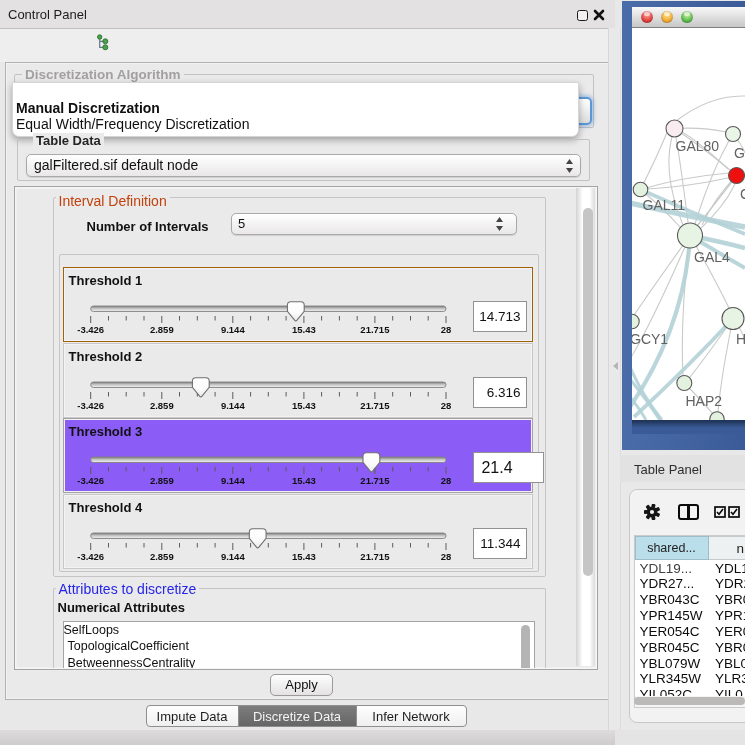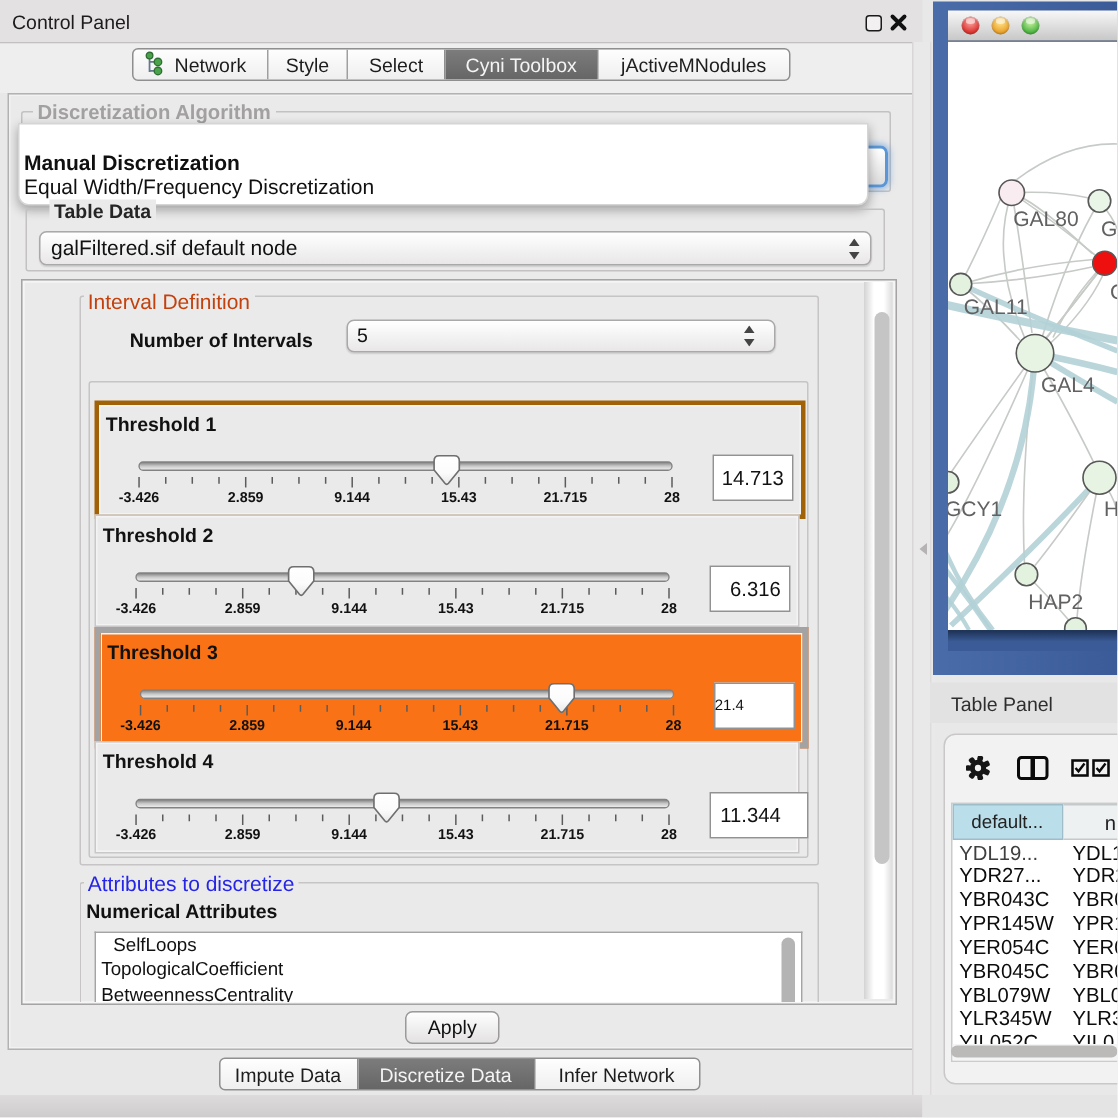--- a/index.html
+++ b/index.html
@@ -6,27 +6,20 @@
 .abs{position:absolute}
 </style></head><body>
 <div id="page">
 <div class="abs" style="left:0;top:0;width:615px;height:28px;background:#e3e1e1;border-bottom:1px solid #c2c0c0"></div>
     <div class="abs" style="left:8px;top:7px;font-size:13px;color:#1c1c1c">Control Panel</div>
     <div class="abs" style="left:577px;top:10px;width:9px;height:9px;border:1.6px solid #1a1a1a;border-radius:2.5px;background:#f2f0f0"></div>
     <svg class="abs" style="left:593px;top:9px" width="12" height="12">
       <path d="M2 2 L10 10 M10 2 L2 10" stroke="#111" stroke-width="2.6" stroke-linecap="round"></path>
     </svg>
     <div class="abs" style="left:0;top:29px;width:612px;height:33px;background:#efeeee"></div>
-    <div style="position:absolute;left:87.5px;top:32px;width:437.5px;height:20px;border:1px solid #8f8f8f;border-radius:4px;background:linear-gradient(#fefefe,#f0efef);overflow:hidden;display:flex">
-      <div style="width:89.5px;height:100%;;color:#1d1d1d;font-size:13px;display:flex;align-items:center;justify-content:center;box-sizing:border-box"><span style="display:inline-block;width:14px"></span>Network</div>
-      <div style="width:53px;height:100%;;border-left:1px solid #9f9f9f;color:#1d1d1d;font-size:13px;display:flex;align-items:center;justify-content:center;box-sizing:border-box">Style</div>
-      <div style="width:65px;height:100%;;border-left:1px solid #9f9f9f;color:#1d1d1d;font-size:13px;display:flex;align-items:center;justify-content:center;box-sizing:border-box">Select</div>
-      <div style="width:102px;height:100%;background:linear-gradient(#7c7c7c,#666);border-left:1px solid #8f8f8f;color:#f4f4f4;font-size:13px;display:flex;align-items:center;justify-content:center;box-sizing:border-box">Cyni Toolbox</div>
-      <div style="width:128px;height:100%;;border-left:1px solid #8f8f8f;color:#1d1d1d;font-size:13px;display:flex;align-items:center;justify-content:center;box-sizing:border-box">jActiveMNodules</div>
-    </div>
     <svg class="abs" style="left:95px;top:34px" width="14" height="17">
       <path d="M4.7 3 L4.7 14 M4.7 7.3 L10 7.3 M4.7 13.3 L10 13.3" stroke="#66788c" stroke-width="1.2" fill="none"></path>
       <circle cx="4.7" cy="3" r="2.2" fill="#4aa34a" stroke="#2f6f34" stroke-width="0.9"></circle>
       <circle cx="10.3" cy="7.3" r="2.5" fill="#4aa34a" stroke="#2f6f34" stroke-width="0.9"></circle>
       <circle cx="10.3" cy="13.3" r="2.5" fill="#4aa34a" stroke="#2f6f34" stroke-width="0.9"></circle>
     </svg>
     <div class="abs" style="left:5px;top:62px;width:603px;height:636px;border:1px solid #b3b1b1;box-shadow:inset 0 0 0 1px #f3f2f2;background:#ebeaea"></div>
     <div class="abs" style="left:14px;top:74px;width:578px;height:52px;border:1px solid #c3c1c1;border-radius:2px"></div>
     <div class="abs" style="left:22px;top:67px;background:#ebeaea;padding:0 3px;font-size:13.5px;font-weight:bold;color:#a2a0a0">Discretization Algorithm</div>
     <div class="abs" style="left:572px;top:97px;width:16px;height:24px;border-radius:5px;background:linear-gradient(#ffffff,#dcdcdc);border:2.2px solid #5b97d6;box-shadow:0 0 4px 1.5px rgba(90,150,214,.55)"></div>
@@ -50,21 +43,21 @@
     <div class="abs" style="left:55.5px;top:193px;background:#ebeaea;padding:0 3px;font-size:14px;color:#c2410c">Interval Definition</div>
     <div class="abs" style="left:86.5px;top:219px;font-size:13px;font-weight:bold;color:#111">Number of Intervals</div>
     <div class="abs" style="left:231px;top:213px;width:284px;height:20px;border:1px solid #aaa8a8;border-radius:5px;background:linear-gradient(#ffffff,#e9e7e7);box-shadow:0 1px 1px rgba(0,0,0,.12)">
       <div style="position:absolute;left:6px;top:0;line-height:20px;font-size:13px;color:#111">5</div>
       <svg style="position:absolute;right:12px;top:3px" width="9" height="14">
         <path d="M4.5 0 L8 5 L1 5 Z" fill="#444"></path>
         <path d="M4.5 14 L8 9 L1 9 Z" fill="#444"></path>
       </svg>
     </div>
     <div class="abs" style="left:58.5px;top:253.5px;width:478px;height:316px;border:1px solid #c6c4c4;border-radius:2px"></div>
-    <div style="position:absolute;left:62.5px;top:267.0px;width:468px;height:73px;border:3px solid #a16207;box-shadow:inset 0 0 0 1px #f4f3f3;background:#ebeaea">
+    <div style="position:absolute;left:62.5px;top:267.0px;width:468px;height:73px;border:1px solid #a16207;box-shadow:inset 0 0 0 1px #f4f3f3;background:#ebeaea">
       <svg width="468" height="73" style="position:absolute;left:0;top:0" font-family="Liberation Sans, sans-serif">
         <defs>
           <linearGradient id="thg" x1="0" y1="0" x2="0" y2="1">
             <stop offset="0" stop-color="#ffffff"></stop>
             <stop offset="0.6" stop-color="#fbfbfb"></stop>
             <stop offset="1" stop-color="#e8e8e8"></stop>
           </linearGradient>
           <linearGradient id="trg" x1="0" y1="0" x2="0" y2="1">
             <stop offset="0" stop-color="#7c7c7c"></stop>
             <stop offset="0.5" stop-color="#c9c9c9"></stop>
@@ -144,21 +137,21 @@
         <text x="26.7" y="64.5" font-size="9.5" font-weight="bold" fill="#111" text-anchor="middle">-3.426</text>
         <text x="97.8" y="64.5" font-size="9.5" font-weight="bold" fill="#111" text-anchor="middle">2.859</text>
         <text x="168.8" y="64.5" font-size="9.5" font-weight="bold" fill="#111" text-anchor="middle">9.144</text>
         <text x="239.9" y="64.5" font-size="9.5" font-weight="bold" fill="#111" text-anchor="middle">15.43</text>
         <text x="310.9" y="64.5" font-size="9.5" font-weight="bold" fill="#111" text-anchor="middle">21.715</text>
         <text x="382.0" y="64.5" font-size="9.5" font-weight="bold" fill="#111" text-anchor="middle">28</text>
         <path d="M 128.4 43.3 L 128.4 37.2 Q 128.4 33.8 131.8 33.8 L 141.8 33.8 Q 145.2 33.8 145.2 37.2 L 145.2 43.3 L 138.0 52.2 Q 136.8 53.6 135.6 52.2 Z" fill="url(#thg)" stroke="#6f6f6f" stroke-width="1.1"></path>
       </svg>
       <div style="position:absolute;left:409px;top:33px;width:47px;height:29px;background:#fff;border:1.5px solid #929292;text-align:right;font-size:13.5px;color:#111;line-height:29px;padding-right:5px">6.316</div>
     </div>
-    <div style="position:absolute;left:62.5px;top:418.0px;width:468px;height:73px;border:4px solid #a3a3a3;box-shadow:inset 0 0 0 1px #f4f3f3;background:#f97316">
+    <div style="position:absolute;left:62.5px;top:418.0px;width:468px;height:73px;border:1px solid #a3a3a3;box-shadow:inset 0 0 0 1px #f4f3f3;background:#8b5cf6">
       <svg width="468" height="73" style="position:absolute;left:0;top:0" font-family="Liberation Sans, sans-serif">
         <defs>
           <linearGradient id="thg" x1="0" y1="0" x2="0" y2="1">
             <stop offset="0" stop-color="#ffffff"></stop>
             <stop offset="0.6" stop-color="#fbfbfb"></stop>
             <stop offset="1" stop-color="#e8e8e8"></stop>
           </linearGradient>
           <linearGradient id="trg" x1="0" y1="0" x2="0" y2="1">
             <stop offset="0" stop-color="#7c7c7c"></stop>
             <stop offset="0.5" stop-color="#c9c9c9"></stop>
@@ -189,21 +182,21 @@
         <line x1="364.2" y1="48" x2="364.2" y2="52.5" stroke="#5c5c5c" stroke-width="1"></line>
         <line x1="382.0" y1="48" x2="382.0" y2="55.0" stroke="#5c5c5c" stroke-width="1"></line>
         <text x="26.7" y="64.5" font-size="9.5" font-weight="bold" fill="#111" text-anchor="middle">-3.426</text>
         <text x="97.8" y="64.5" font-size="9.5" font-weight="bold" fill="#111" text-anchor="middle">2.859</text>
         <text x="168.8" y="64.5" font-size="9.5" font-weight="bold" fill="#111" text-anchor="middle">9.144</text>
         <text x="239.9" y="64.5" font-size="9.5" font-weight="bold" fill="#111" text-anchor="middle">15.43</text>
         <text x="310.9" y="64.5" font-size="9.5" font-weight="bold" fill="#111" text-anchor="middle">21.715</text>
         <text x="382.0" y="64.5" font-size="9.5" font-weight="bold" fill="#111" text-anchor="middle">28</text>
         <path d="M 299.0 43.3 L 299.0 37.2 Q 299.0 33.8 302.4 33.8 L 312.4 33.8 Q 315.8 33.8 315.8 37.2 L 315.8 43.3 L 308.6 52.2 Q 307.4 53.6 306.2 52.2 Z" fill="url(#thg)" stroke="#6f6f6f" stroke-width="1.1"></path>
       </svg>
-      <div style="position:absolute;left:409px;top:33px;width:47px;height:29px;background:#fff;border:1.5px solid #929292;text-align:left;font-size:10px;color:#111;line-height:29px;padding-right:5px">21.4</div>
+      <div style="position:absolute;left:409px;top:33px;width:47px;height:29px;background:#fff;border:1.5px solid #929292;text-align:center;font-size:16px;color:#111;line-height:29px;padding-right:22px">21.4</div>
     </div>
     <div style="position:absolute;left:62.5px;top:493.5px;width:468px;height:73px;border:1px solid #c9c7c7;box-shadow:inset 0 0 0 1px #f4f3f3;background:#ebeaea">
       <svg width="468" height="73" style="position:absolute;left:0;top:0" font-family="Liberation Sans, sans-serif">
         <defs>
           <linearGradient id="thg" x1="0" y1="0" x2="0" y2="1">
             <stop offset="0" stop-color="#ffffff"></stop>
             <stop offset="0.6" stop-color="#fbfbfb"></stop>
             <stop offset="1" stop-color="#e8e8e8"></stop>
           </linearGradient>
           <linearGradient id="trg" x1="0" y1="0" x2="0" y2="1">
@@ -236,27 +229,27 @@
         <line x1="364.2" y1="48" x2="364.2" y2="52.5" stroke="#5c5c5c" stroke-width="1"></line>
         <line x1="382.0" y1="48" x2="382.0" y2="55.0" stroke="#5c5c5c" stroke-width="1"></line>
         <text x="26.7" y="64.5" font-size="9.5" font-weight="bold" fill="#111" text-anchor="middle">-3.426</text>
         <text x="97.8" y="64.5" font-size="9.5" font-weight="bold" fill="#111" text-anchor="middle">2.859</text>
         <text x="168.8" y="64.5" font-size="9.5" font-weight="bold" fill="#111" text-anchor="middle">9.144</text>
         <text x="239.9" y="64.5" font-size="9.5" font-weight="bold" fill="#111" text-anchor="middle">15.43</text>
         <text x="310.9" y="64.5" font-size="9.5" font-weight="bold" fill="#111" text-anchor="middle">21.715</text>
         <text x="382.0" y="64.5" font-size="9.5" font-weight="bold" fill="#111" text-anchor="middle">28</text>
         <path d="M 185.3 43.3 L 185.3 37.2 Q 185.3 33.8 188.7 33.8 L 198.7 33.8 Q 202.1 33.8 202.1 37.2 L 202.1 43.3 L 194.9 52.2 Q 193.7 53.6 192.5 52.2 Z" fill="url(#thg)" stroke="#6f6f6f" stroke-width="1.1"></path>
       </svg>
-      <div style="position:absolute;left:409px;top:33px;width:47px;height:29px;background:#fff;border:1.5px solid #929292;text-align:right;font-size:13.5px;color:#111;line-height:29px;padding-right:17px">11.344</div>
+      <div style="position:absolute;left:409px;top:33px;width:47px;height:29px;background:#fff;border:1.5px solid #929292;text-align:right;font-size:13.5px;color:#111;line-height:29px;padding-right:5px">11.344</div>
     </div>
     <div class="abs" style="left:52.5px;top:587.5px;width:491px;height:79px;border:1px solid #c6c4c4;border-bottom:none;border-radius:2px 2px 0 0"></div>
     <div class="abs" style="left:55.5px;top:581px;background:#ebeaea;padding:0 3px;font-size:14px;color:#2525e8">Attributes to discretize</div>
     <div class="abs" style="left:57.5px;top:600px;font-size:13px;font-weight:bold;color:#111">Numerical Attributes</div>
     <div class="abs" style="left:62.5px;top:620.5px;width:470px;height:46.5px;background:#fff;border:1px solid #a5a3a3;border-bottom:none;overflow:hidden;font-size:12.5px;color:#111">
-      <div style="position:absolute;left:12px;top:1px">SelfLoops</div>
+      <div style="position:absolute;left:0;top:1px">SelfLoops</div>
       <div style="position:absolute;left:4px;top:17.5px">TopologicalCoefficient</div>
       <div style="position:absolute;left:4px;top:34px">BetweennessCentrality</div>
       <div style="position:absolute;right:3.5px;top:3px;width:9px;height:60px;border-radius:4.5px;background:#b5b4b4"></div>
     </div>
     <div class="abs" style="left:270px;top:674px;width:61px;height:20px;border:1px solid #9b9999;border-radius:5px;background:linear-gradient(#fefefe,#e4e2e2);text-align:center;line-height:20px;font-size:13px;color:#111">Apply</div>
     <div style="position:absolute;left:145.5px;top:705px;width:319px;height:20px;border:1px solid #8f8f8f;border-radius:4px;background:linear-gradient(#fefefe,#f0efef);overflow:hidden;display:flex">
       <div style="width:91px;height:100%;;color:#1d1d1d;font-size:13px;display:flex;align-items:center;justify-content:center;box-sizing:border-box">Impute Data</div>
       <div style="width:118px;height:100%;background:linear-gradient(#7c7c7c,#666);border-left:1px solid #8f8f8f;color:#f4f4f4;font-size:13px;display:flex;align-items:center;justify-content:center;box-sizing:border-box">Discretize Data</div>
       <div style="width:110px;height:100%;;border-left:1px solid #8f8f8f;color:#1d1d1d;font-size:13px;display:flex;align-items:center;justify-content:center;box-sizing:border-box">Infer Network</div>
     </div>
@@ -347,21 +340,21 @@
     <div class="abs" style="left:687.3px;top:505.5px;width:2.4px;height:13.8px;background:#0a0a0a"></div>
     <svg class="abs" style="left:714px;top:506px" width="12" height="12" viewBox="0 0 12 12">
       <rect x="1" y="1" width="10" height="10" fill="none" stroke="#0a0a0a" stroke-width="1.7"></rect>
       <path d="M3 6 L5 8.2 L9 3" fill="none" stroke="#0a0a0a" stroke-width="1.6"></path>
     </svg>
     <svg class="abs" style="left:728px;top:506px" width="12" height="12" viewBox="0 0 12 12">
       <rect x="1" y="1" width="10" height="10" fill="none" stroke="#0a0a0a" stroke-width="1.7"></rect>
       <path d="M3 6 L5 8.2 L9 3" fill="none" stroke="#0a0a0a" stroke-width="1.6"></path>
     </svg>
     <div class="abs" style="left:633.5px;top:535px;width:111.5px;height:171px;background:#fff;border:1px solid #cccaca;overflow:hidden;font-size:13.5px">
-      <div style="position:absolute;left:0;top:0;width:74px;height:23.5px;background:#badeea;border:1px solid #9fbdc8;box-sizing:border-box;text-align:center;line-height:23px;color:#222;font-size:12.5px">default...</div>
+      <div style="position:absolute;left:0;top:0;width:74px;height:23.5px;background:#badeea;border:1px solid #9fbdc8;box-sizing:border-box;text-align:center;line-height:23px;color:#222;font-size:12.5px">shared...</div>
       <div style="position:absolute;left:74px;top:0;width:60px;height:23.5px;background:#eef1f1;border:1px solid #c4c9c9;border-left:none;box-sizing:border-box;line-height:23px;color:#222;padding-left:28px">n</div>
       <div style="position:absolute;left:5px;top:24.5px;color:#404040">YDL19...</div>
       <div style="position:absolute;left:80.5px;top:24.5px;color:#0c0c0c">YDL1</div>
       <div style="position:absolute;left:5px;top:40.3px;color:#0c0c0c">YDR27...</div>
       <div style="position:absolute;left:80.5px;top:40.3px;color:#0c0c0c">YDR2</div>
       <div style="position:absolute;left:5px;top:56.2px;color:#0c0c0c">YBR043C</div>
       <div style="position:absolute;left:80.5px;top:56.2px;color:#0c0c0c">YBR0</div>
       <div style="position:absolute;left:5px;top:72.0px;color:#0c0c0c">YPR145W</div>
       <div style="position:absolute;left:80.5px;top:72.0px;color:#0c0c0c">YPR1</div>
       <div style="position:absolute;left:5px;top:87.8px;color:#0c0c0c">YER054C</div>

